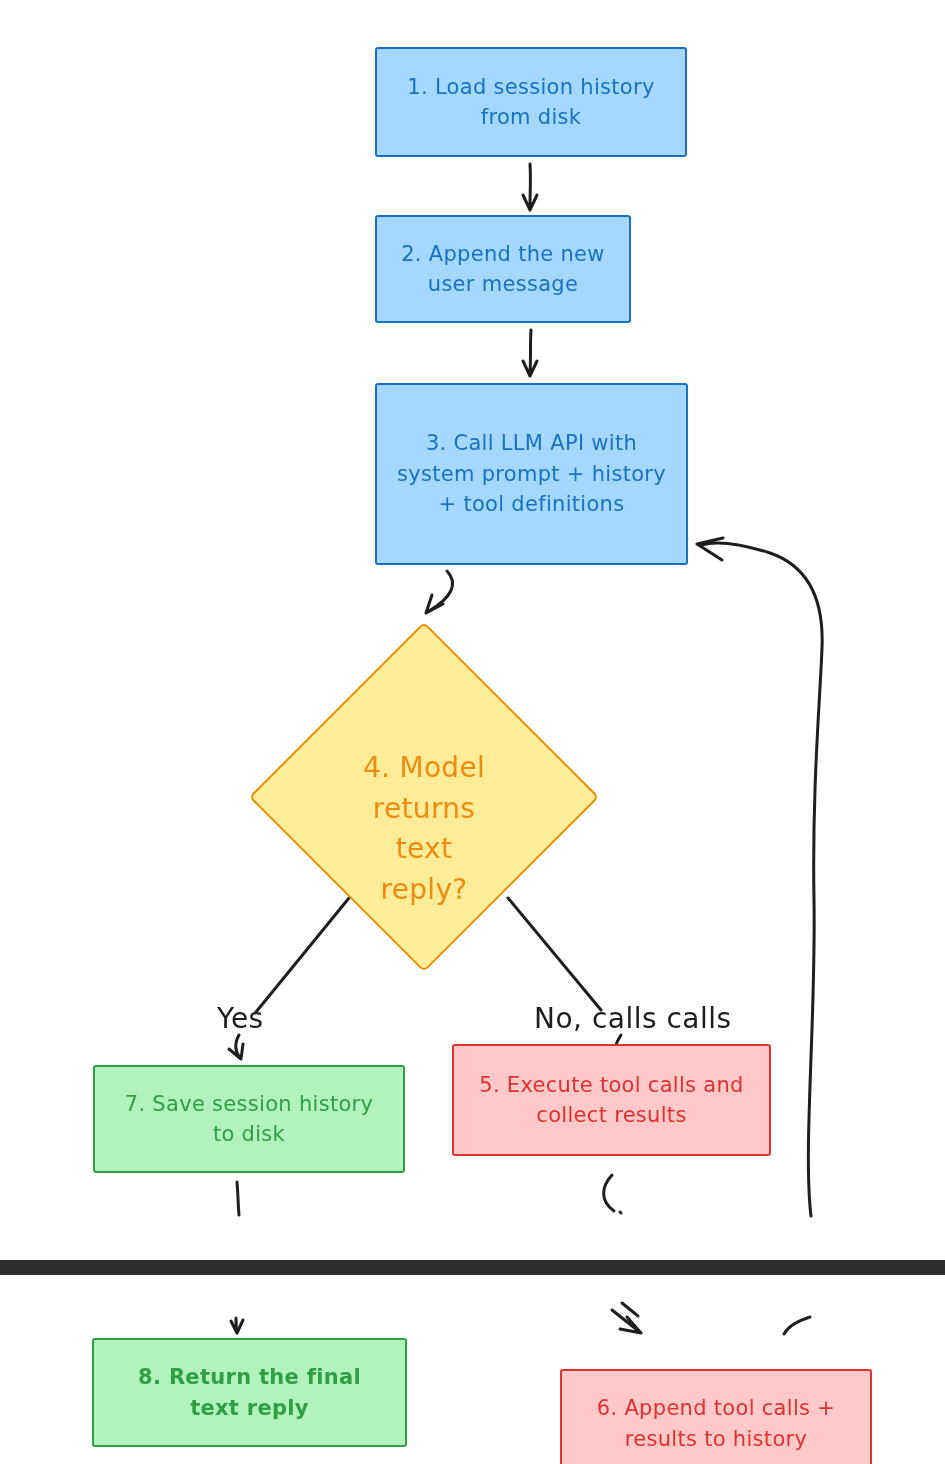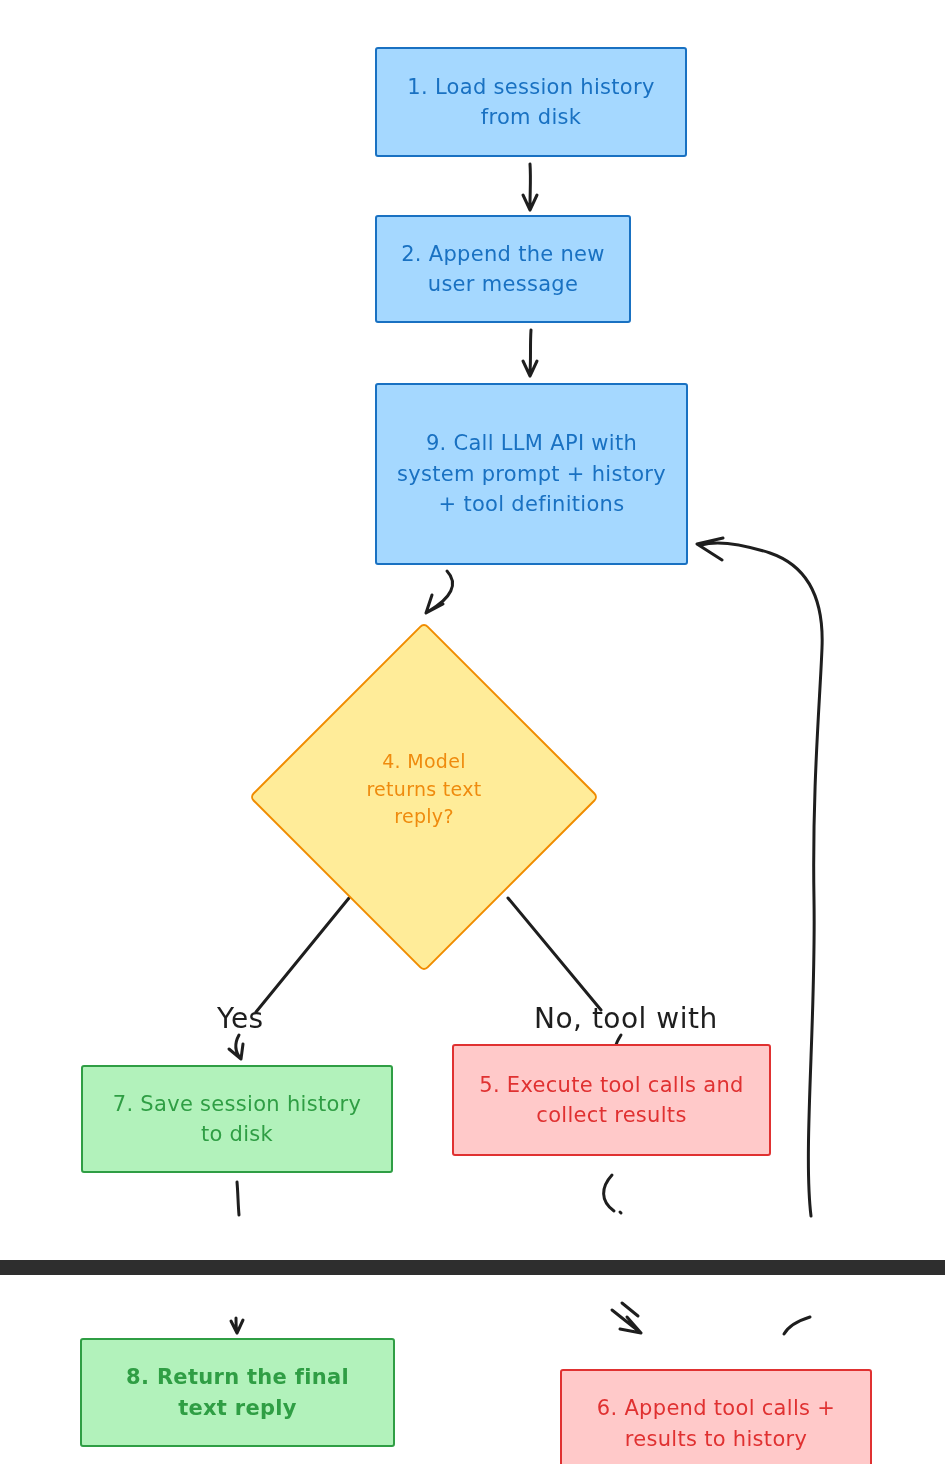--- a/index.html
+++ b/index.html
@@ -18,39 +18,39 @@
     align-items: center;
     justify-content: center;
     text-align: center;
     padding: 8px 16px;
     border-radius: 3px;
     font-size: 21px;
     line-height: 1.45;
     letter-spacing: 0.3px;
   }
   .node.blue  { background: #a5d8ff; border: 2.5px solid #1971c2; color: #1971c2; }
-  .node.green { background: #b2f2bb; border: 2.5px solid #2f9e44; color: #2f9e44; }
+  .node.green { background: #b2f2bb; border: 2.5px solid #2f9e44; color: #2f9e44; margin-left: 12px; }
   .node.red   { background: #ffc9c9; border: 2.5px solid #e03131; color: #e03131; }
   .diamond-shape {
     position: absolute;
     left: 300px; top: 673px;
     width: 248px; height: 248px;
     transform: rotate(45deg);
     background: #ffec99;
     border: 2.5px solid #f08c00;
     border-radius: 6px;
     box-sizing: border-box;
   }
   .diamond-label {
     position: absolute;
     left: 349px; top: 748px;
     width: 150px;
     text-align: center;
     color: #ef8b0e;
-    font-size: 19px;
+    font-size: 28px;
     line-height: 1.45;
     letter-spacing: 0.3px;
   }
   .edge-label {
     position: absolute;
     color: #1e1e1e;
     font-size: 28px;
     letter-spacing: 0.5px;
     white-space: nowrap;
   }
@@ -99,28 +99,28 @@
 
   <div class="node blue" style="left:375px; top:47px; width:312px; height:110px;">
     <span>1. Load session history from disk</span>
   </div>
 
   <div class="node blue" style="left:375px; top:215px; width:256px; height:108px;">
     <span>2. Append the new user message</span>
   </div>
 
   <div class="node blue" style="left:375px; top:383px; width:313px; height:182px;">
-    <span>9. Call LLM API with system prompt + history + tool definitions</span>
+    <span>3. Call LLM API with system prompt + history + tool definitions</span>
   </div>
 
   <div class="diamond-shape"></div>
   <div class="diamond-label">4. Model returns text reply?</div>
 
   <span class="edge-label" style="left:217px; top:1002px;">Yes</span>
-  <span class="edge-label" style="left:534px; top:1002px;">No, tool with</span>
+  <span class="edge-label" style="left:534px; top:1002px;">No, calls calls</span>
 
   <div class="node green" style="left:81px; top:1065px; width:312px; height:108px;">
     <span>7. Save session history to disk</span>
   </div>
 
   <div class="node red" style="left:452px; top:1044px; width:319px; height:112px;">
     <span>5. Execute tool calls and collect results</span>
   </div>
 
   <div class="divider-bar"></div>

